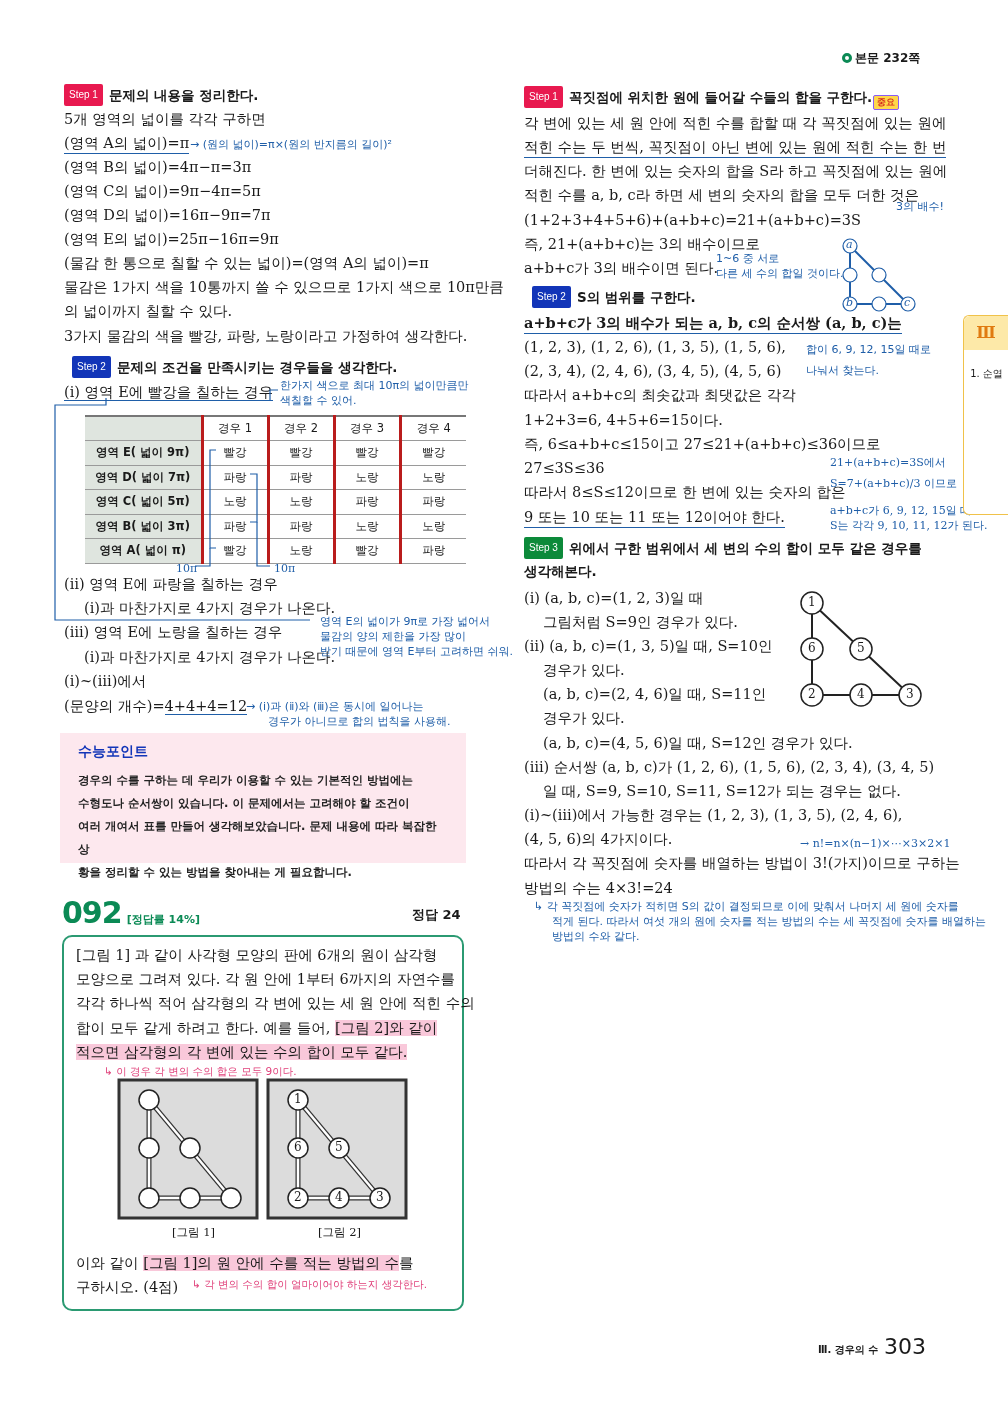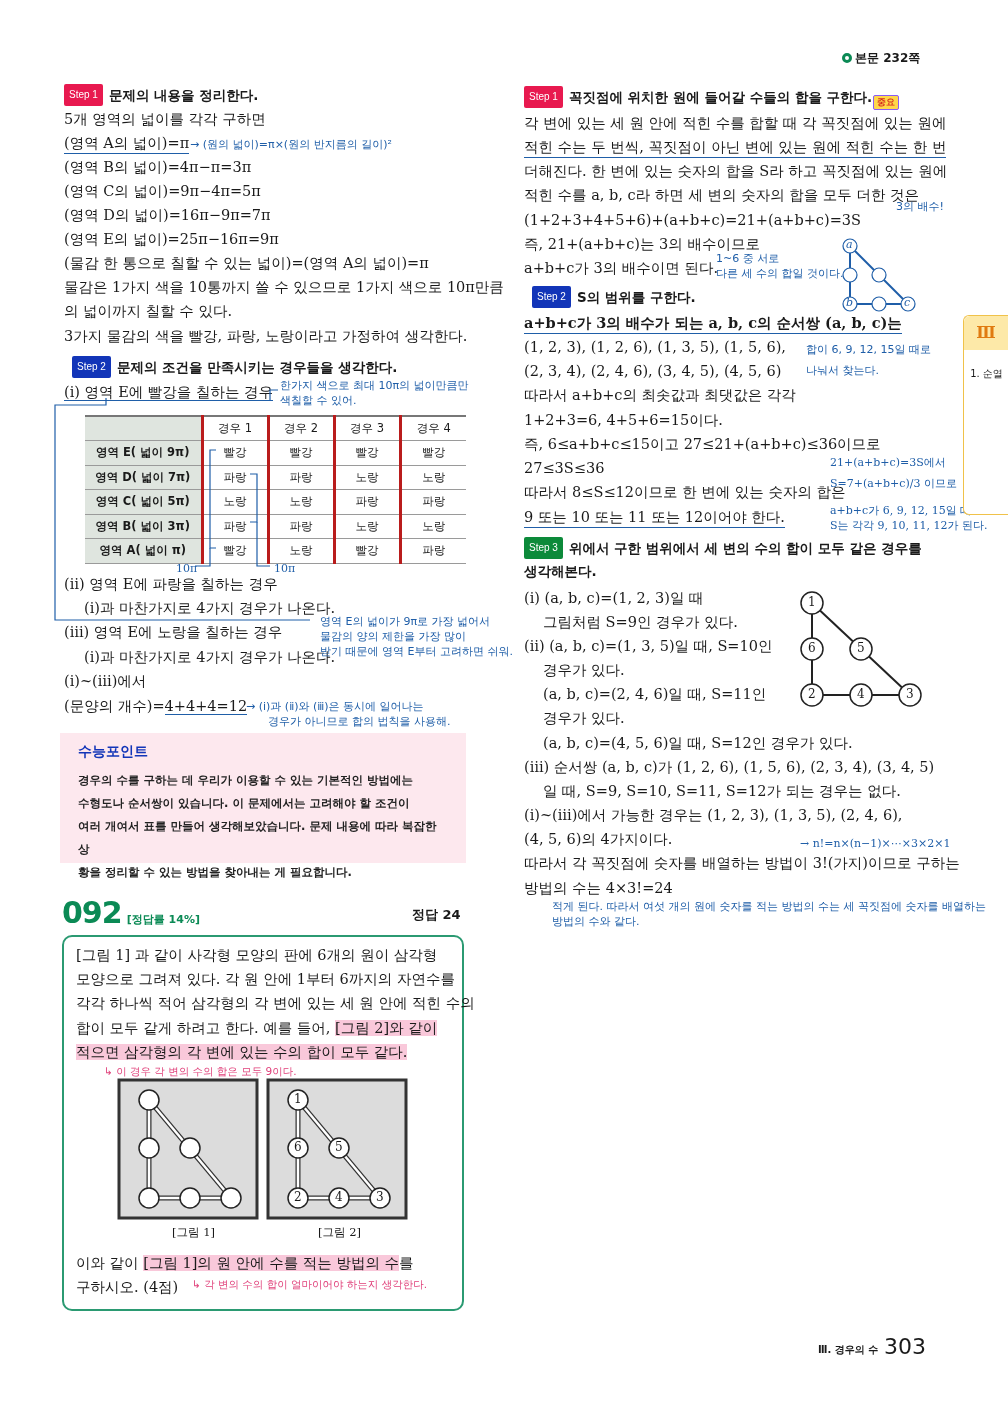--- a/index.html
+++ b/index.html
@@ -290,20 +290,21 @@
 <div class="line" style="left:543px; top:708px;">경우가 있다.</div>
 <div class="line" style="left:543px; top:733px;">(a, b, c)=(4, 5, 6)일 때, S=12인 경우가 있다.</div>
 <div class="line" style="left:524px; top:757px;">(ⅲ) 순서쌍 (a, b, c)가 (1, 2, 6), (1, 5, 6), (2, 3, 4), (3, 4, 5)</div>
 <div class="line" style="left:543px; top:781px;">일 때, S=9, S=10, S=11, S=12가 되는 경우는 없다.</div>
 <div class="line" style="left:524px; top:805px;">(ⅰ)~(ⅲ)에서 가능한 경우는 (1, 2, 3), (1, 3, 5), (2, 4, 6),</div>
 <div class="line" style="left:524px; top:829px;">(4, 5, 6)의 4가지이다.</div>
 <div class="line" style="left:524px; top:853px;">따라서 각 꼭짓점에 숫자를 배열하는 방법이 3!(가지)이므로 구하는</div>
 <div class="line" style="left:524px; top:878px;">방법의 수는 4×3!=24</div>
 <div class="note" style="left:800px; top:836px; font-family:'DejaVu Serif',serif;">→ <span>n!=n×(n−1)×⋯×3×2×1</span></div>
 <div class="note" style="left:534px; top:899px;">
+  <div>↳ <span>각 꼭짓점에 숫자가 적히면 S의 값이 결정되므로 이에 맞춰서 나머지 세 원에 숫자를</span></div>
   <div style="padding-left:18px;">적게 된다. 따라서 여섯 개의 원에 숫자를 적는 방법의 수는 세 꼭짓점에 숫자를 배열하는</div>
   <div style="padding-left:18px;">방법의 수와 같다.</div>
 </div>
 
 <svg style="left:797px; top:590px;" width="130" height="120">
   <g stroke="#222" stroke-width="2">
       <line x1="15" y1="13" x2="15" y2="105"></line>
       <line x1="15" y1="105" x2="113" y2="105"></line>
       <line x1="15" y1="13" x2="113" y2="105"></line>
     </g>

